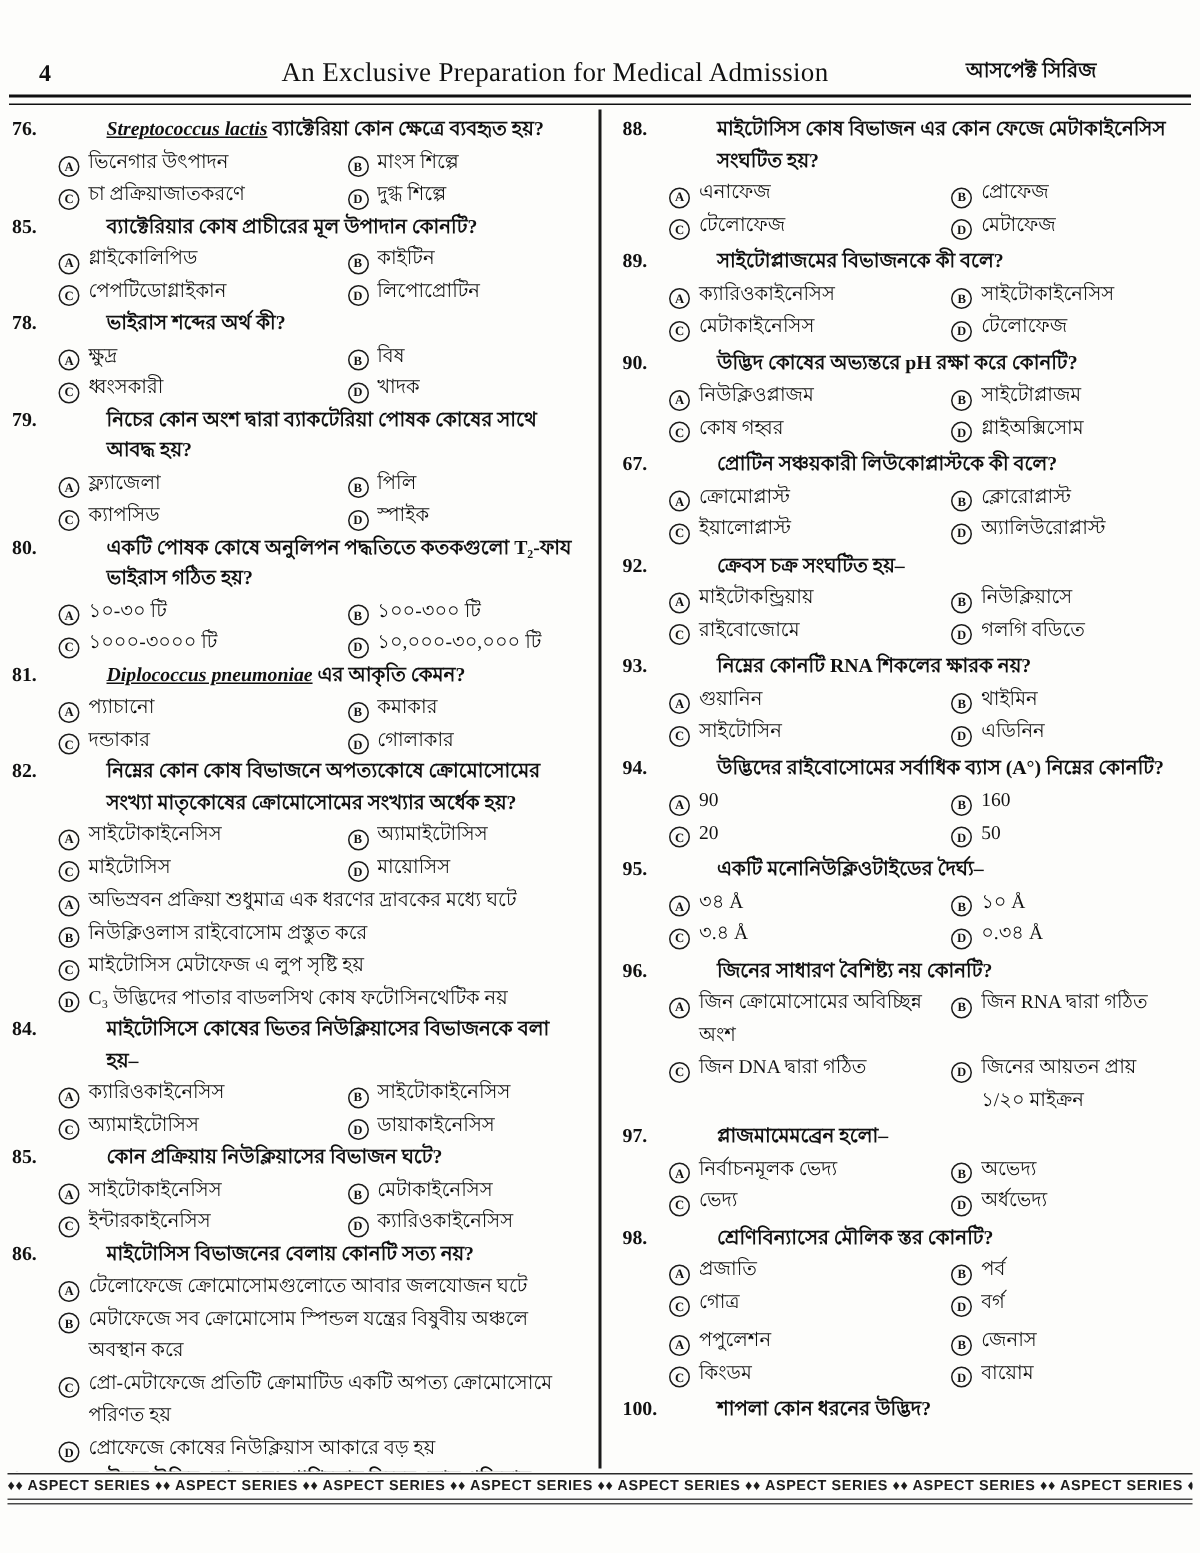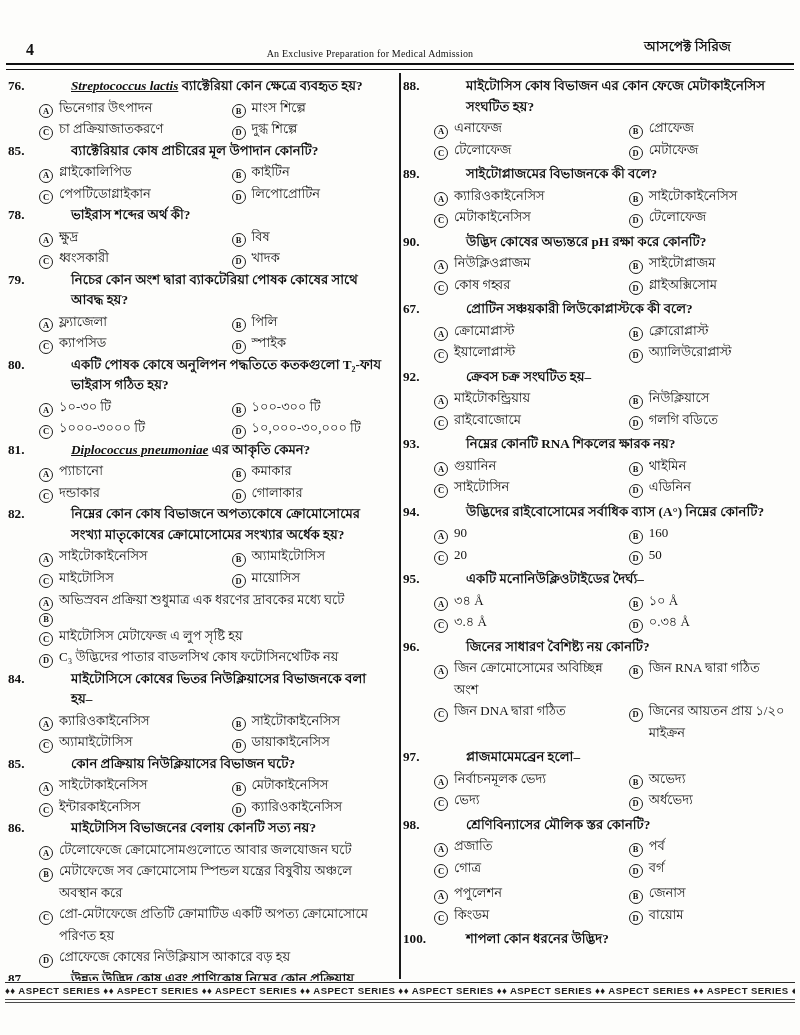--- a/index.html
+++ b/index.html
@@ -14,21 +14,21 @@
     width:800px; height:1035px;
     background:#fdfdfb;
     overflow:hidden;
   }
   
   .header {
     display:flex; align-items:flex-end;
     padding:36px 26px 3px 26px;
   }
   .page-num { width:70px; font-weight:bold; font-size:16px; }
-  .doc-title { flex:1; text-align:center; font-size:10px; letter-spacing:.2px; }
+  .doc-title { flex:1; text-align:center; font-size:18px; letter-spacing:.2px; }
   .series-label { width:130px; text-align:left; font-weight:bold; font-size:13.5px; }
   .header-rule {
     margin:1px 6px 0 6px;
     height:4px;
     border-top:2.5px solid #101010;
     border-bottom:1.3px solid #101010;
   }
   
   .content {
     position:relative;
@@ -37,21 +37,21 @@
     padding-top:5px;
     overflow:hidden;
   }
   .divider {
     position:absolute; left:399px; top:3px; bottom:2px;
     width:1.5px; background:#1a1a1a;
   }
   .col { width:392px; box-sizing:border-box; padding:1px 3px 0 8px; }
   .col-right { width:400px; padding-left:11px; padding-right:4px; }
   .q { margin-bottom:1px; }
-  .col-right .q { margin-bottom:4px; }
+  .col-right .q { margin-bottom:4px;margin-left:12px; }
   .q-head { display:flex; font-weight:bold; font-size:13.2px; line-height:20.5px;gap:32px; }
   .q-num { flex:0 0 31px; }
   .q-text { flex:1; padding-right:2px; }
   .species { font-style:italic;text-decoration:underline; }
   .opts { padding-left:31px; }
   .opts.grid { display:grid; grid-template-columns:55% 45%; }
   .opt { display:flex; align-items:baseline; font-size:13px; line-height:21.5px; }
   .opt-circ {
     flex:0 0 auto;
     width:12px; height:12px;
@@ -260,20 +260,21 @@
           </div>
         </div>
         <div class="q">
           <div class="opts stack">
             <div class="opt">
               <span class="opt-circ">A</span>
               <span class="opt-text">অভিস্রবন প্রক্রিয়া শুধুমাত্র এক ধরণের দ্রাবকের মধ্যে ঘটে</span>
             </div>
             <div class="opt">
               <span class="opt-circ">B</span>
+              <span class="opt-text">নিউক্লিওলাস রাইবোসোম প্রস্তুত করে</span>
             </div>
             <div class="opt">
               <span class="opt-circ">C</span>
               <span class="opt-text">মাইটোসিস মেটাফেজ এ লুপ সৃষ্টি হয়</span>
             </div>
             <div class="opt">
               <span class="opt-circ">D</span>
               <span class="opt-text">C₃ উদ্ভিদের পাতার বাডলসিথ কোষ ফটোসিনথেটিক নয়</span>
             </div>
           </div>

